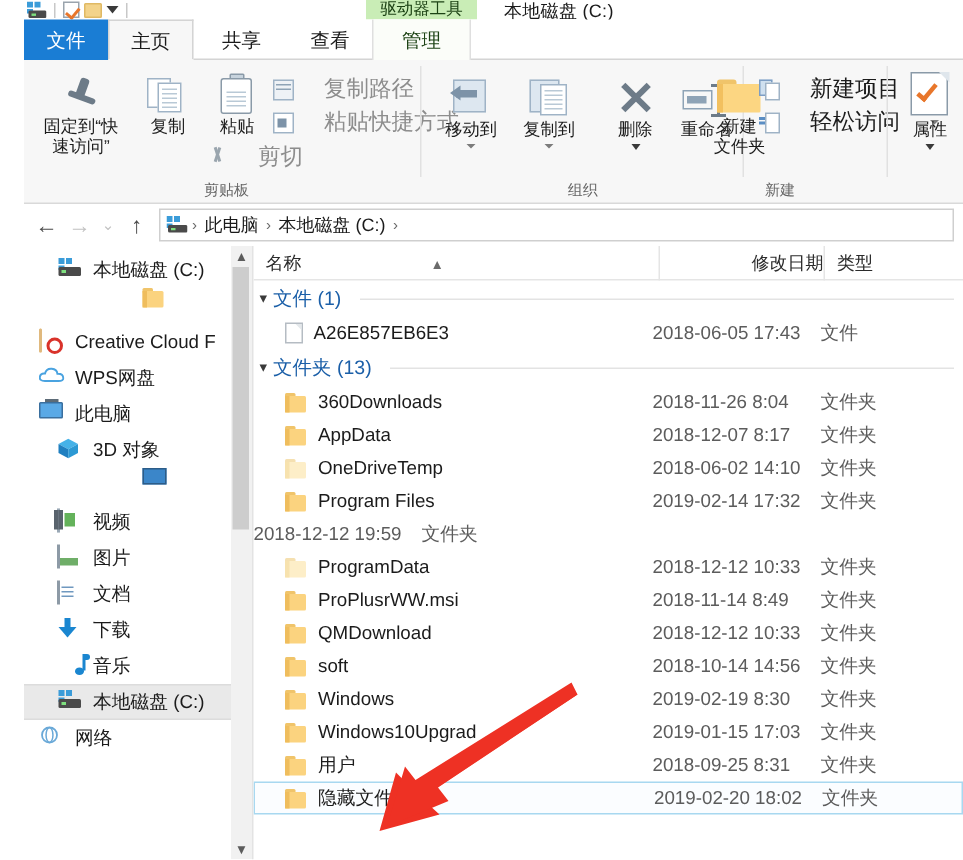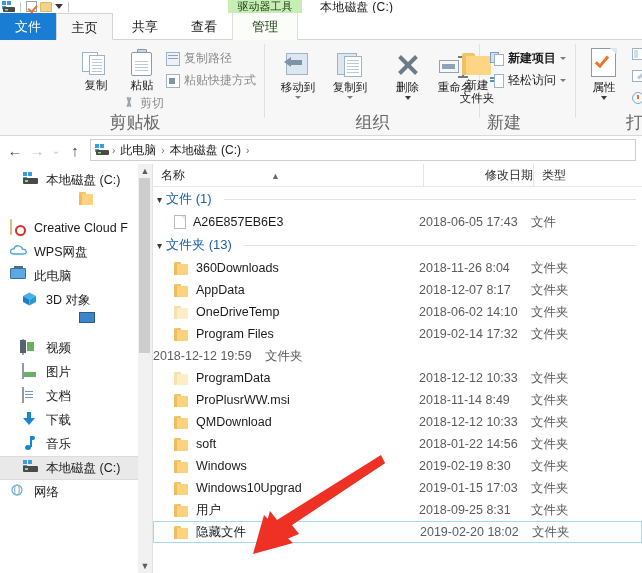--- a/index.html
+++ b/index.html
@@ -4,21 +4,21 @@
 <style>
   * { box-sizing: border-box; margin: 0; padding: 0; }
   html, body {
     width: 642px; height: 573px;
     font-family: "Liberation Sans", "DejaVu Sans", sans-serif;
     font-size: 12px;
     background: #ffffff;
     overflow: hidden;
     color: #000;
   }
-  .window { width: 642px; height: 573px; position: relative; background:#fff; display:flex; flex-direction:column; }
+  .window { width: 642px; height: 573px; position: relative; background:#fff; display:flex; flex-direction:column;padding-left:16px; }
 
   
   .titlebar { height: 13px; position: relative; background:#fff; flex:0 0 auto; }
   .qat { position:absolute; left:2px; top:0px; height:13px; display:flex; align-items:center; gap:3px; }
   .qat .sep { width:1px; height:10px; background:#c8c8c8; margin:0 2px; }
   .qat .qicon { width:13px; height:12px; position:relative; display:inline-block; }
   .ico-props { width:11px; height:11px; border:1px solid #9aa4ad; background:#fff; position:relative; }
   .ico-props:after{ content:""; position:absolute; left:1px; top:3px; width:7px; height:4px;
      border-left:2px solid #e8762b; border-bottom:2px solid #e8762b; transform: rotate(-50deg); }
   .ico-newfolder { width:12px; height:10px; background:#f3d38a; border:1px solid #e0b964; border-radius:1px; }
@@ -37,26 +37,26 @@
   .tab.file { left:0; width:56px; background:#1a7dd4; color:#fff; }
   .tab.active { background:#f7f7f7; border-left:1px solid #d4d4d4; border-right:1px solid #d4d4d4; border-top:1px solid #d4d4d4; border-bottom:1px solid #f7f7f7; z-index:3; }
   .tab.home { left:56px; width:57px; }
   .tab.share { left:114px; width:62px; }
   .tab.view { left:176px; width:56px; }
   .tab.manage { left:232px; width:66px; color:#1c4214; background:#fbfdf9; border-left:1px solid #dfdfdf; border-right:1px solid #dfdfdf;}
 
   
   .ribbon { height:96px; position:relative; background:#f7f7f7; border-bottom:1px solid #d9d9d9; flex:0 0 auto; }
   .group { position:absolute; top:0; height:96px; }
-  .group .grp-label { position:absolute; bottom:2px; width:100%; text-align:center; font-size:17px; color:#666; }
+  .group .grp-label { position:absolute; bottom:2px; width:100%; text-align:center; font-size:10px; color:#666; }
   .group .divider { position:absolute; right:0; top:4px; bottom:18px; width:1px; background:#e1e1e1; }
 
   .bigbtn { position:absolute; text-align:center; font-size:11.5px; color:#1b1b1b; line-height:13px; }
   .bigbtn .glyph { display:block; margin:0 auto 3px auto; }
-  .smallbtn { position:absolute; font-size:12px; color:#8d8d8d; display:flex; align-items:center; gap:4px; white-space:nowrap;}
+  .smallbtn { position:absolute; font-size:15px; color:#8d8d8d; display:flex; align-items:center; gap:20px; white-space:nowrap;}
   .smallbtn .sg { width:14px; height:14px; display:inline-block; flex:0 0 auto; }
   .smallbtn.en { color:#1b1b1b; }
 
   
   .g-pin { width:26px;height:26px; position:relative; }
   .g-pin:before{content:""; position:absolute; left:11px; top:2px; width:6px; height:13px; background:#6d7b88; border-radius:2px; transform:rotate(20deg);}
   .g-pin:after{content:""; position:absolute; left:4px; top:13px; width:19px; height:4px; background:#6d7b88; border-radius:2px; transform:rotate(20deg);}
   .g-copy { width:28px;height:26px; position:relative;}
   .g-copy .p1{position:absolute; left:0; top:2px; width:16px;height:20px;background:#fff;border:1px solid #9fb3c6;}
   .g-copy .p2{position:absolute; left:7px; top:5px; width:16px;height:20px;background:#fff;border:1px solid #9fb3c6;}
@@ -223,20 +223,25 @@
     <div class="tab file">文件</div>
     <div class="tab home active">主页</div>
     <div class="tab share">共享</div>
     <div class="tab view">查看</div>
     <div class="tab manage">管理</div>
   </div>
 
   <div class="ribbon">
 
     <div class="group" style="left:0; width:265px;">
+      <div class="bigbtn" style="left:4px; top:10px; width:68px;">
+        <span class="glyph g-pin"></span>
+        <span>固定到“快</span><br>
+        <span>速访问”</span>
+      </div>
       <div class="bigbtn" style="left:76px; top:10px; width:40px;">
         <span class="glyph g-copy">
             <span class="p1"></span>
             <span class="p2"></span>
           </span>
         <span>复制</span>
       </div>
       <div class="bigbtn" style="left:122px; top:9px; width:40px;">
         <span class="glyph g-paste">
             <span class="clip"></span>
@@ -300,21 +305,21 @@
     <div class="group" style="left:480px; width:96px;">
       <div class="bigbtn" style="left:-28px; top:12px; width:50px;">
         <span class="glyph g-newfolder">
             <span class="tab2"></span>
             <span class="bdy"></span>
             <span class="lf"></span>
           </span>
         <span>新建</span><br>
         <span>文件夹</span>
       </div>
-      <div class="smallbtn en" style="left:10px; top:10px;font-weight:bold;">
+      <div class="smallbtn en" style="left:10px; top:10px;">
         <span class="sg si-newitem">
             <span class="a"></span>
             <span class="b"></span>
           </span>
         <span>新建项目</span>
         <span class="caret-sm"></span>
       </div>
       <div class="smallbtn en" style="left:10px; top:32px;">
         <span class="sg si-easy">
             <span class="a"></span>
@@ -454,21 +459,21 @@
         <div class="nav-item" style="padding-left:22px;">
           <span class="ni"><span class="ic-doc"></span></span>
           <span class="lbl">文档</span>
         </div>
 
         <div class="nav-item" style="padding-left:22px;">
           <span class="ni"><span class="ic-down"><span class="sh"></span><span class="hd"></span></span></span>
           <span class="lbl">下载</span>
         </div>
 
-        <div class="nav-item" style="padding-left:22px;">
+        <div class="nav-item" style="padding-left:22px;text-align:center;">
           <span class="ni"><span class="ic-music"><span class="stem"></span><span class="flag"></span><span class="hd"></span></span></span>
           <span class="lbl">音乐</span>
         </div>
 
         <div class="nav-item sel" style="padding-left:22px; width:138px;">
           <span class="ni">
             <svg width="16" height="13" viewBox="0 0 16 13">
                 <rect x="1" y="0" width="4" height="4" fill="#3b9cd9"></rect>
                 <rect x="6" y="0" width="4" height="4" fill="#3b9cd9"></rect>
                 <rect x="1" y="5" width="4" height="3" fill="#3b9cd9"></rect>
@@ -628,21 +633,21 @@
 
       <div class="row">
         <span class="c-name">
           <span class="ic-folder">
               <span class="t"></span>
               <span class="b"></span>
               <span class="s"></span>
             </span>
           <span>soft</span>
         </span>
-        <span class="c-date">2018-01-22 14:56</span>
+        <span class="c-date">2018-10-14 14:56</span>
         <span class="c-type">文件夹</span>
       </div>
 
       <div class="row">
         <span class="c-name">
           <span class="ic-folder">
               <span class="t"></span>
               <span class="b"></span>
               <span class="s"></span>
             </span>

